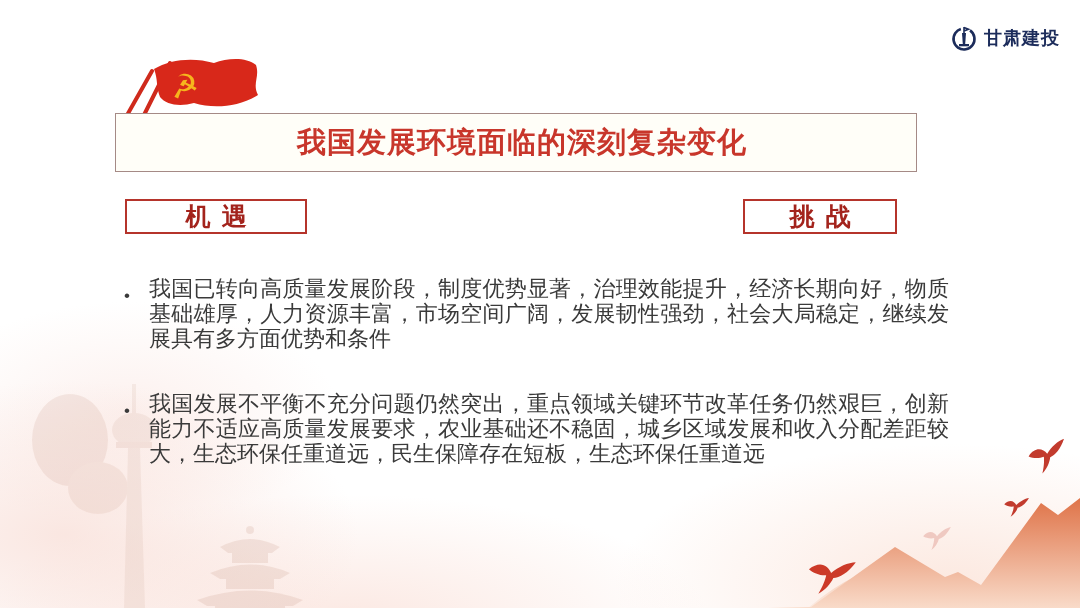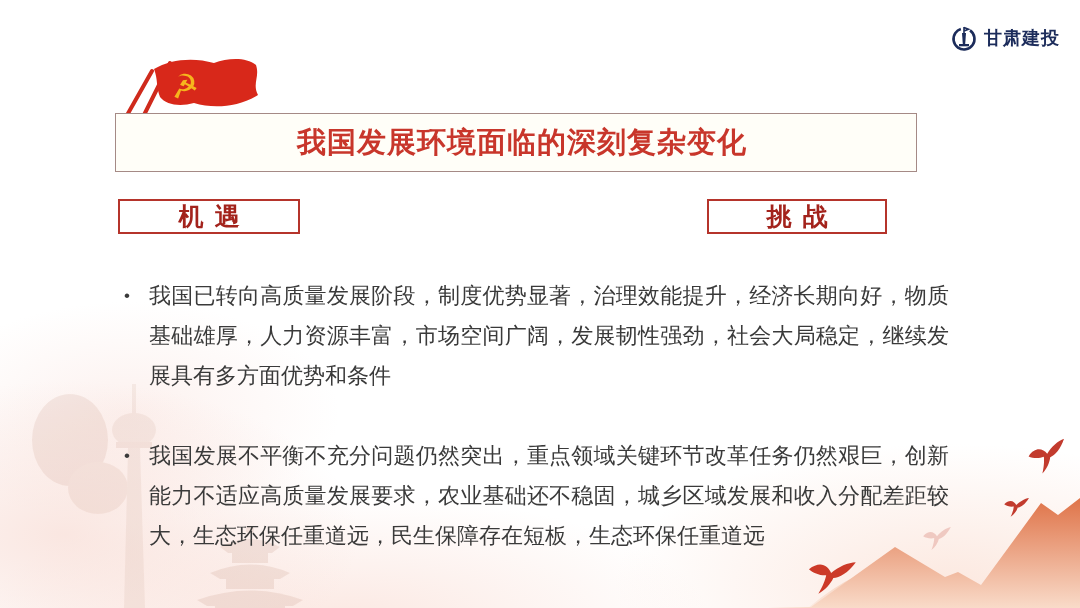--- a/index.html
+++ b/index.html
@@ -22,33 +22,33 @@
   .title-box{
     position:absolute;left:115px;top:113px;width:788px;height:57px;z-index:2;
     background:#fffef8;border:1px solid #a58a86;
     display:flex;align-items:center;justify-content:center;padding-left:12px;
   }
   .title-box .title{font-size:29px;font-weight:700;color:#c8362b;letter-spacing:1px;}
   
   .tab{
     position:absolute;top:199px;height:35px;z-index:2;
     background:rgba(255,255,255,0.9);border:2px solid #b5342b;box-sizing:border-box;
-    display:flex;align-items:center;justify-content:center;
+    display:flex;align-items:center;justify-content:center;margin-left:7px;
   }
   .tab-label{font-size:25px;font-weight:700;color:#a3231c;letter-spacing:0.45em;text-indent:0.45em;}
   .tab-1{left:118px;width:182px;}
   .tab-2{left:413px;width:190px;}
-  .tab-3{left:707px;width:180px;}
+  .tab-3{left:736px;width:154px;}
   
   .bullets{position:absolute;left:122px;top:276px;width:830px;z-index:2;}
   .bullet-item{position:relative;padding-left:27px;margin-bottom:15px;}
   .bullet-item-2{margin-top:40px;}
   .bullet-dot{position:absolute;left:2px;top:0;font-size:17px;line-height:40px;color:#3a3a3a;}
   .bullet-text{
-    display:block;width:800px;font-size:22px;line-height:40px;color:#3a3a3a;
+    display:block;width:800px;font-size:22px;line-height:25px;color:#3a3a3a;
     text-align:justify;word-break:break-all;
   }
   
   .deco{position:absolute;pointer-events:none;}
   .tower{left:28px;top:378px;opacity:0.13;}
   .temple{left:175px;top:523px;opacity:0.15;}
   .mountains{left:768px;top:478px;}
   .bird{position:absolute;}
   .bird-1{left:1028px;top:441px;transform:rotate(-8deg);}
   .bird-2{left:1003px;top:497px;transform:rotate(4deg);}

